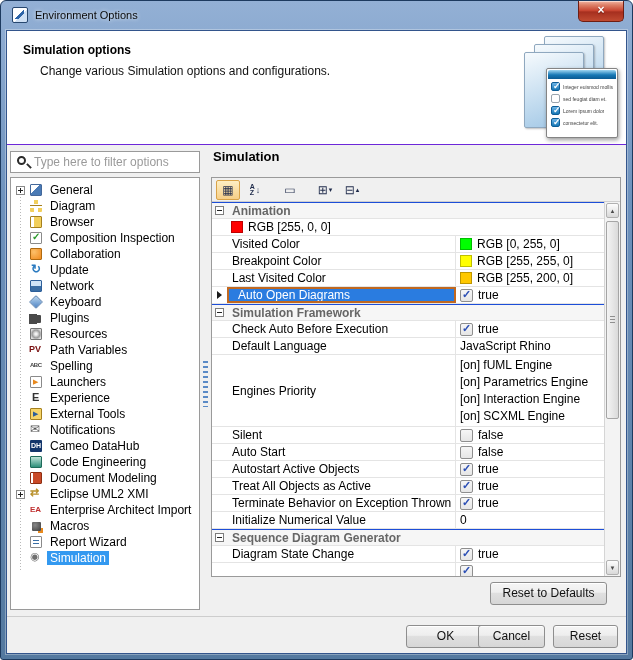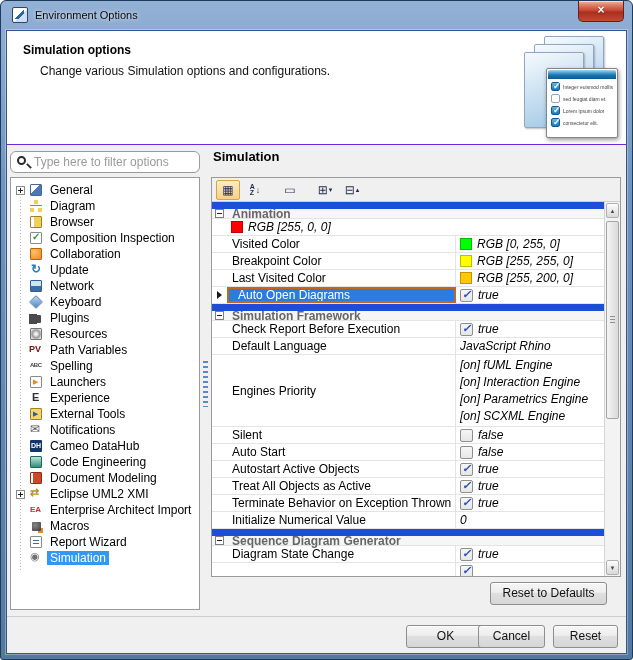--- a/index.html
+++ b/index.html
@@ -39,21 +39,21 @@
   .card-bar { height:9px; margin:1px; border-radius:2px 2px 0 0;
     background:linear-gradient(180deg,#9fd6f2 0%,#1778b5 55%,#0b5a92 100%); }
   .citem { display:flex; align-items:center; gap:3px; margin:3px 3px 0 4px; }
   .ccb { width:9px; height:9px; border:1px solid #9aa4ad; border-radius:2px; background:#fff; position:relative; flex:0 0 auto; }
   .ccb.on { background:linear-gradient(180deg,#6fb6e8,#1576b4); border-color:#0c5d97; }
   .ccb.on::after { content:"✓"; position:absolute; left:1px; top:-2px; color:#fff; font-size:9px; font-weight:bold; }
   .clabel { font-size:5px; color:#444; white-space:nowrap; overflow:hidden; }
 
   
   .search { position:absolute; left:3px; top:120px; width:190px; height:22px; background:#fff;
-    border:1px solid #9a9a9a; border-radius:6px; }
+    border:1px solid #9a9a9a; border-radius:0; }
   .mag { position:absolute; left:6px; top:4px; width:9px; height:9px; border:2px solid #2c2c2c; border-radius:50%; }
   .mag::after { content:""; position:absolute; left:7px; top:7px; width:6px; height:2px; background:#2c2c2c; transform:rotate(45deg); }
   .search input { position:absolute; left:23px; top:2px; width:162px; height:16px; border:none; outline:none;
     font-size:12px; color:#333; font-family:"Liberation Sans",sans-serif; background:transparent; }
   .search input::placeholder { color:#9a9a9a; }
 
   .tree { position:absolute; left:3px; top:146px; width:190px; height:433px; background:#fff;
     border:1px solid #9a9a9a; overflow:hidden; padding:4px 0 0 2px;
     background-image:repeating-linear-gradient(180deg,#b9b9b9 0 1px,transparent 1px 3px);
     background-size:1px 382px; background-position:9px 10px; background-repeat:no-repeat; }
@@ -120,24 +120,24 @@
   .az { display:flex; flex-direction:column; font-size:7px; line-height:6px; font-weight:bold; }
   .sarr { font-size:9px; margin-left:1px; }
   .tiny { font-size:7px; margin-left:1px; }
 
   .tbl { position:absolute; top:24px; left:0; right:16px; bottom:0; background:#fff; overflow:hidden; }
   .prow { display:flex; height:17px; font-size:12px; border-bottom:1px solid #e4e4e4; background:#fff; }
   .prow.tall { height:72px; }
   .gut { width:15px; flex:0 0 auto; display:flex; align-items:center; justify-content:center; }
   .pname { width:229px; flex:0 0 auto; display:flex; align-items:center; padding-left:5px;
     border-right:1px solid #e4e4e4; color:#000; white-space:nowrap; overflow:hidden; }
-  .pval { flex:1; display:flex; align-items:center; padding-left:4px; gap:5px; color:#000;font-style:italic; }
+  .pval { flex:1; display:flex; align-items:center; padding-left:4px; gap:5px; color:#000; }
   .tall .pval { flex-direction:column; align-items:flex-start; justify-content:center; gap:0; }
   .tall .pval div { line-height:17px; }
-  .grp { background:#f6f6f6; border-top:7px solid #1d4ed8; }
+  .grp { background:#f6f6f6; border-top:1px solid #1d4ed8; }
   .gname { font-weight:bold; color:#666; display:flex; align-items:center; padding-left:5px; }
   .gbox { width:9px; height:9px; border:1px solid #7d7d7d; background:#fff; position:relative; }
   .gbox::after { content:""; position:absolute; left:1px; right:1px; top:3px; height:1px; background:#222; }
   .swatch { width:12px; height:12px; border:1px solid rgba(0,0,0,.25); flex:0 0 auto; }
   .cb { width:13px; height:13px; border:1px solid #8e8e8e; border-radius:2px; flex:0 0 auto;
     background:linear-gradient(180deg,#f6f6f6,#e6e6e6); display:flex; align-items:center; justify-content:center; }
   .cb .chk { color:#2d50b5; font-size:11px; font-weight:bold; line-height:1; margin-top:-1px; }
   .selrow .pname { background:#2a7ce0; color:#fff; border:2px solid #c06820; padding-left:9px; }
   .rmark { width:0; height:0; border-left:5px solid #1a1a1a; border-top:4px solid transparent; border-bottom:4px solid transparent; }
 
@@ -456,43 +456,43 @@
 
         <div class="prow grp">
             <span class="gut">
               <span class="gbox"></span>
             </span>
             <span class="gname">Simulation Framework</span>
           </div>
 
         <div class="prow">
             <span class="gut"></span>
-            <span class="pname">Check Report Before Execution</span>
+            <span class="pname">Check Auto Before Execution</span>
             <span class="pval">
               <span class="cb">
                 <span class="chk">✓</span>
               </span>
               <span>true</span>
             </span>
           </div>
         <div class="prow">
             <span class="gut"></span>
             <span class="pname">Default Language</span>
             <span class="pval">
               <span>JavaScript Rhino</span>
             </span>
           </div>
 
         <div class="prow tall">
             <span class="gut"></span>
             <span class="pname">Engines Priority</span>
             <span class="pval">
               <div>[on] fUML Engine</div>
+              <div>[on] Parametrics Engine</div>
               <div>[on] Interaction Engine</div>
-              <div>[on] Parametrics Engine</div>
               <div>[on] SCXML Engine</div>
             </span>
           </div>
 
         <div class="prow">
             <span class="gut"></span>
             <span class="pname">Silent</span>
             <span class="pval">
               <span class="cb"></span>
               <span>false</span>

